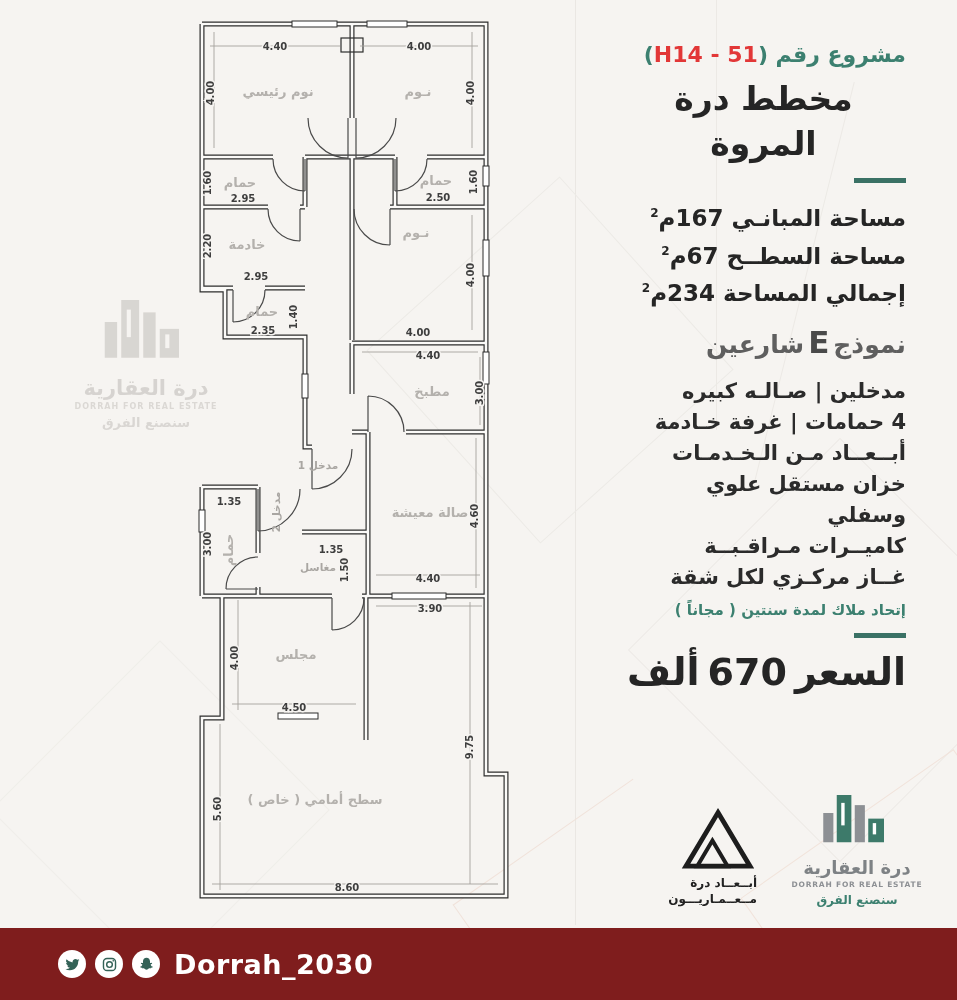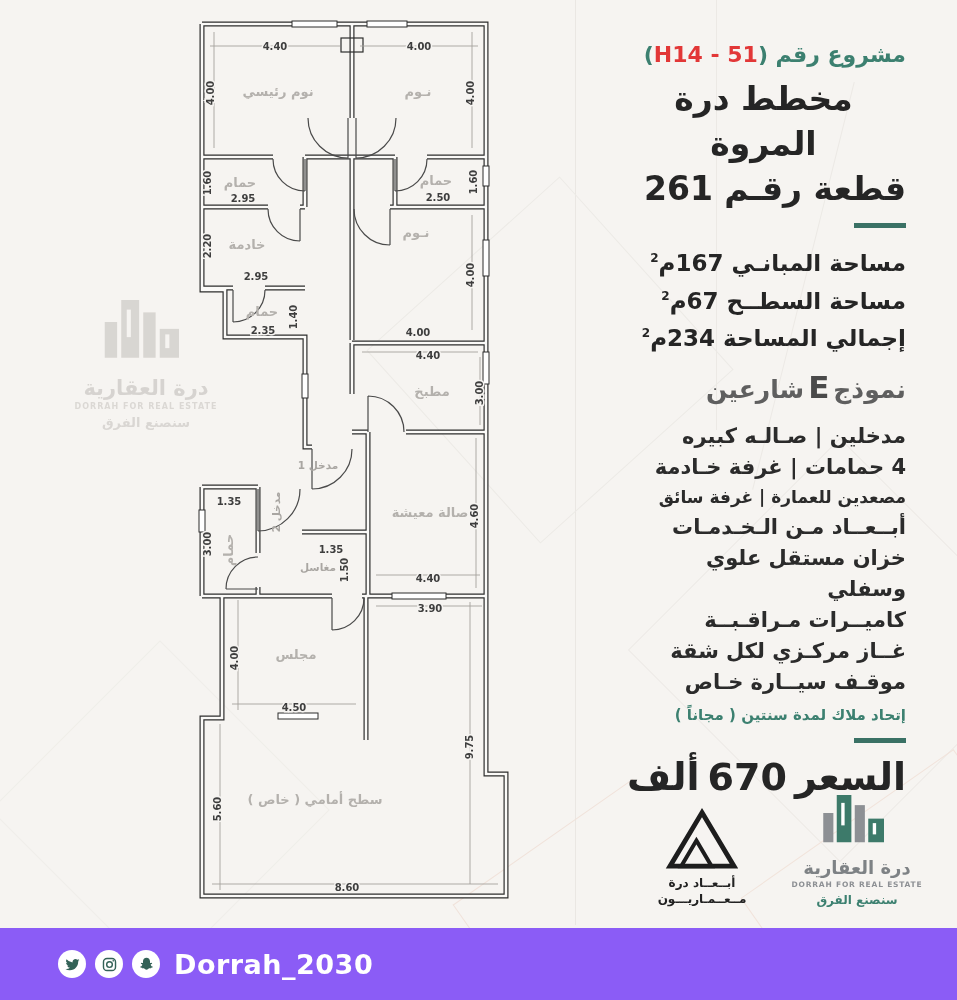--- a/index.html
+++ b/index.html
@@ -48,29 +48,29 @@
   .features{margin-top:16px;font-weight:bold;color:#2b2b2b;}
   .feat{font-size:21px;line-height:31px;}
   .feat.small{font-size:17px;line-height:29px;}
   .hoa{font-size:15px;font-weight:bold;color:#3c8070;margin-top:8px;}
   .divider2{width:52px;height:5px;background:#3a7165;margin-top:14px;}
   .price{font-size:38px;font-weight:bold;margin-top:12px;letter-spacing:1px;}
   .price .val{padding:0 8px;}
 
   
   .logos{position:absolute;top:795px;right:30px;width:280px;z-index:3;display:flex;flex-direction:row-reverse;align-items:flex-start;justify-content:space-between;}
-  .abaad{width:110px;text-align:center;margin-top:12px;}
+  .abaad{width:110px;text-align:right;margin-top:12px;}
   .abaad-text{font-size:12px;font-weight:bold;color:#222;line-height:16px;direction:rtl;}
   .dorrah{width:140px;text-align:center;}
   .dorrah-ar{font-size:18px;font-weight:bold;color:#7e8285;margin-top:4px;}
   .dorrah-en{font-size:7.5px;letter-spacing:.8px;color:#8d9094;font-weight:bold;margin-top:2px;}
   .dorrah-tag{font-size:12px;font-weight:bold;color:#3c8070;margin-top:4px;}
 
   
-  .footer{position:absolute;left:0;bottom:0;width:957px;height:72px;background:#8b5cf6;z-index:4;
+  .footer{position:absolute;left:0;bottom:0;width:957px;height:72px;background:#7f1d1d;z-index:4;
           display:flex;align-items:center;}
   .socials{display:flex;gap:9px;margin-left:58px;}
   .soc{width:28px;height:28px;border-radius:50%;background:#ffffff;display:flex;align-items:center;justify-content:center;}
   .handle{color:#ffffff;font-size:27px;font-weight:bold;margin-left:14px;letter-spacing:.5px;}
 </style>
 </head>
 <body>
 
 <div class="stage">
 
@@ -217,21 +217,20 @@
       <text class="dim" x="347" y="891">8.60</text>
     </g>
   </svg>
 
   <div class="panel">
     <div class="project-line">
       <span>مشروع رقم</span>
       <span>(</span><span class="project-code" dir="ltr">H14 - 51</span><span>)</span>
     </div>
     <div class="title1">مخطط درة المروة</div>
-    <div class="title2">قطعة رقـم 261</div>
     <div class="divider"></div>
 
     <div class="areas">
       <div class="area-line">
         <span>مساحة المبانـي</span>
         <span>167</span><span>م</span><sup>2</sup>
       </div>
       <div class="area-line">
         <span>مساحة السطــح</span>
         <span>67</span><span>م</span><sup>2</sup>
@@ -243,26 +242,24 @@
     </div>
 
 
     <div class="model">
       <span>نموذج</span><span class="letter">E</span><span>شارعين</span>
     </div>
 
     <div class="features">
       <div class="feat">مدخلين  |  صـالـه كبيره</div>
       <div class="feat">4 حمامات | غرفة خـادمة</div>
-      <div class="feat small">مصعدين للعمارة | غرفة سائق</div>
       <div class="feat">أبــعــاد مـن الـخـدمـات</div>
       <div class="feat">خزان مستقل علوي وسفلي</div>
       <div class="feat">كاميــرات مـراقـبــة</div>
       <div class="feat">غــاز مركـزي لكل شقة</div>
-      <div class="feat">موقـف سيــارة خـاص</div>
     </div>
 
     <div class="hoa">إتحاد ملاك لمدة سنتين ( مجاناً )</div>
     <div class="divider2"></div>
 
     <div class="price">
       <span>السعر</span><span class="val">670</span><span>ألف</span>
     </div>
   </div>
 

